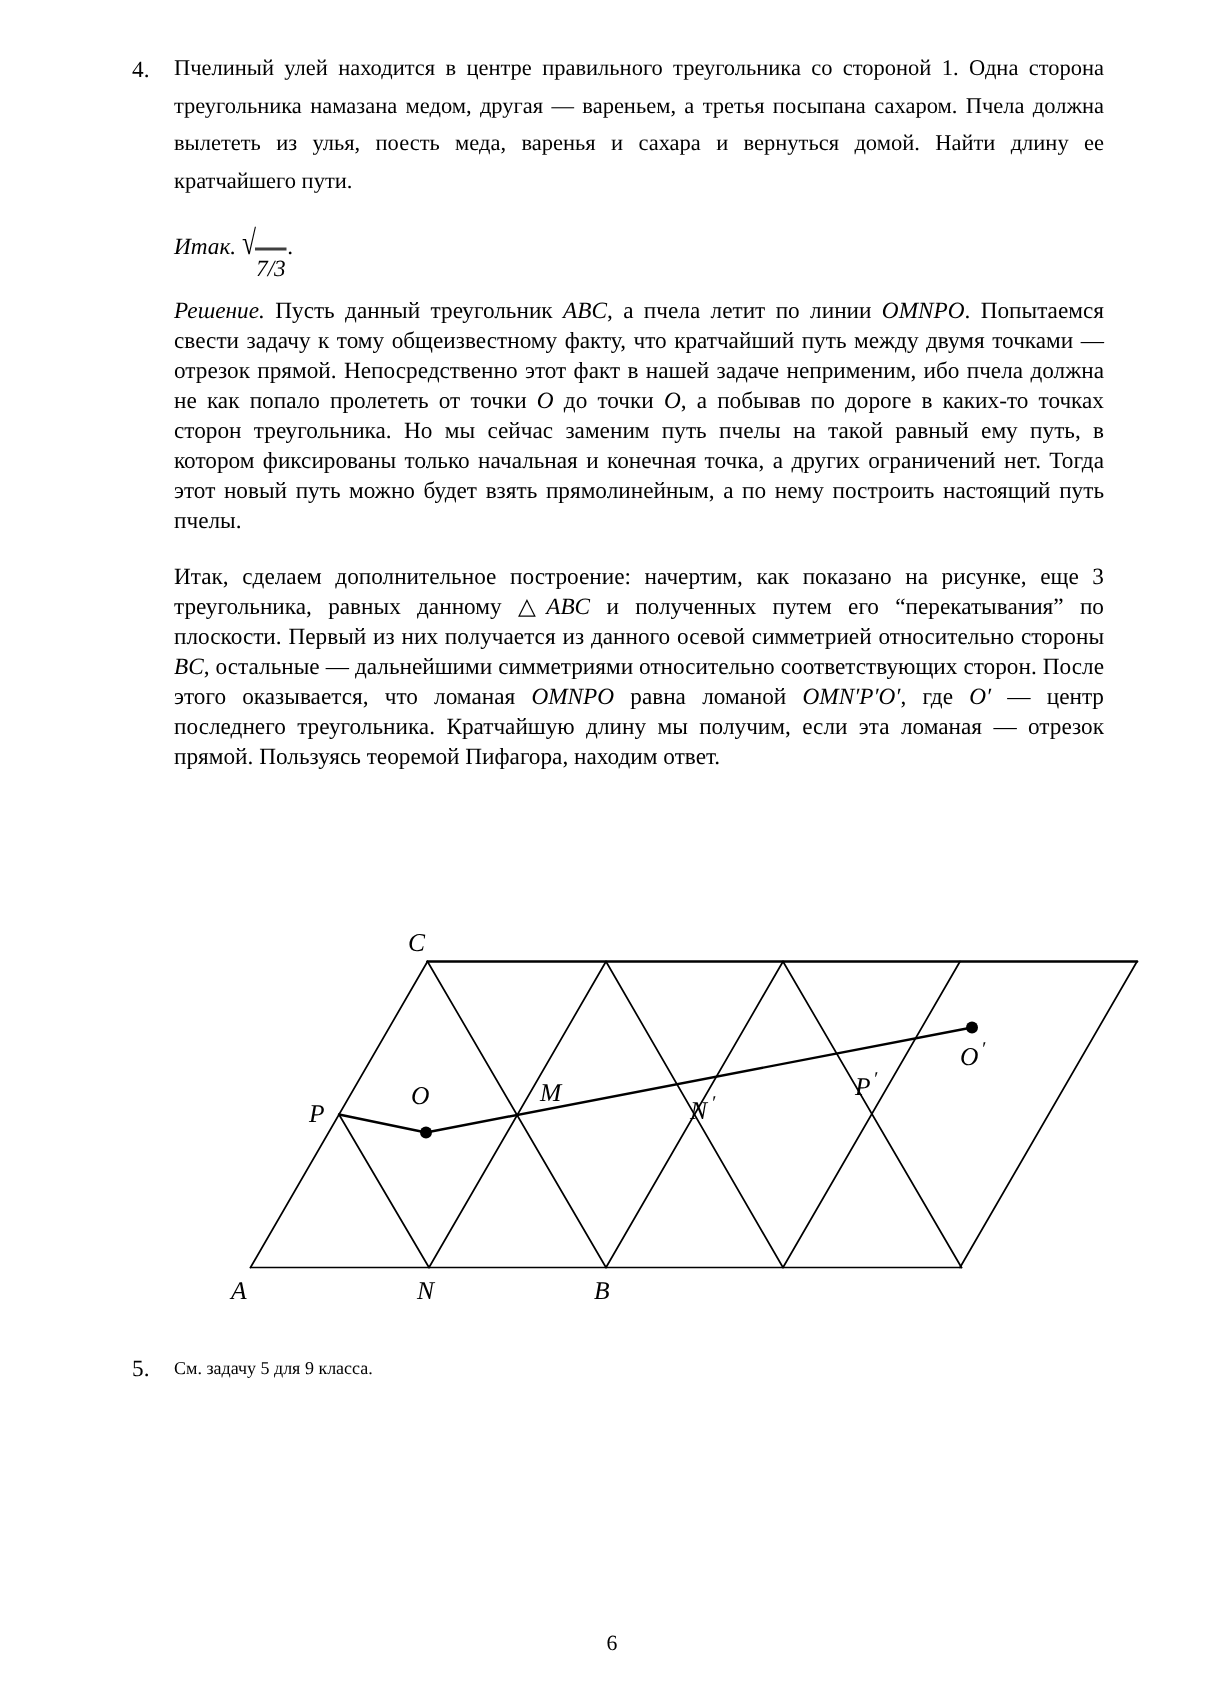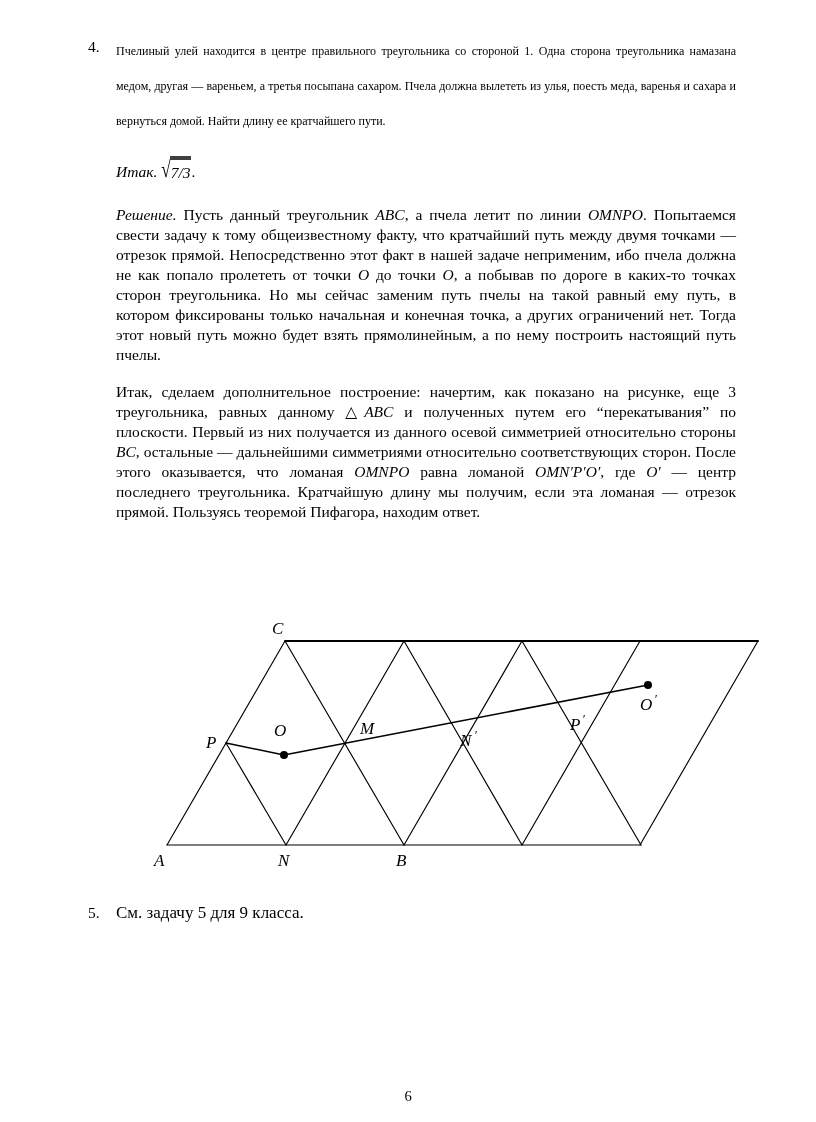--- a/index.html
+++ b/index.html
@@ -10,38 +10,38 @@
     color:#000000;
     position:relative;
     overflow:hidden;
   }
   .page { position:absolute; left:0; top:0; width:816px; height:1122px; }
 
   .content { position:absolute; left:88px; top:34px; width:648px; }
 
   .problem { display:flex; align-items:flex-start; }
   .prob-num { width:28px; flex:0 0 28px; font-size:15.5px; line-height:25.5px; }
-  .prob-body { flex:1 1 auto; font-size:12px; line-height:35px; text-align:justify; text-justify:inter-word; }
+  .prob-body { flex:1 1 auto; font-size:15px; line-height:25px; text-align:justify; text-justify:inter-word; }
 
   .answer { margin-top:16px; font-size:15.5px; line-height:25.5px; padding-left:28px; }
   .ital { font-style:italic; }
   .math { font-style:italic; font-family:"Liberation Serif","DejaVu Serif",serif; }
 
   .radical { display:inline-block; position:relative; white-space:nowrap; }
   .radical .sign { font-size:17px; display:inline-block; transform:scaleY(1.35) translateY(-1px); transform-origin:center; }
-  .radical .rad-body { display:inline-block; border-top:4px solid #404040; padding:0 1px 0 1px; margin-left:-1px; position:relative; top:1px; }
+  .radical .rad-body { display:inline-block; border-top:2px solid #404040; padding:0 1px 0 1px; margin-left:-1px; position:relative; top:15px; }
 
   .para { margin-top:17px; padding-left:28px; font-size:15.5px; line-height:20px; text-align:justify; text-justify:inter-word; }
   .para.p-first { margin-top:20px; }
 
   .figure { position:absolute; left:88px; top:618px; width:700px; height:262px; }
 
   .tail { position:absolute; left:88px; top:900px; width:648px; display:flex; align-items:flex-start; }
   .tail .prob-num { width:28px; flex:0 0 28px; font-size:15.5px; line-height:25.5px; }
-  .tail .prob-body { font-size:17px; line-height:25.5px; }
+  .tail .prob-body { font-size:12px; line-height:25.5px; }
 
   .pagenum { position:absolute; left:0; top:1088px; width:816px; text-align:center; font-size:14.5px; }
 
   svg text { font-family:"Liberation Serif","DejaVu Serif",serif; font-style:italic; font-size:17px; fill:#000; }
   svg .prime { font-size:13px; }
 </style>
 </head>
 <body>
 
 <div class="page">

